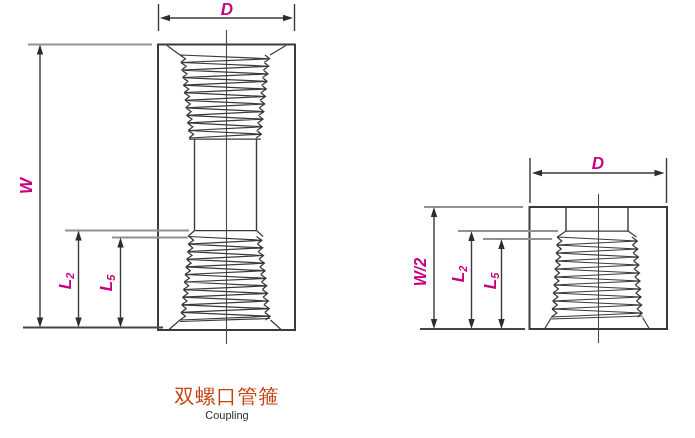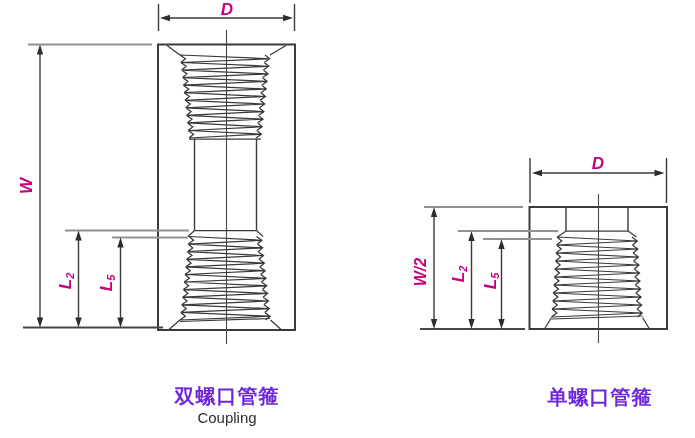--- a/index.html
+++ b/index.html
@@ -18,26 +18,26 @@
   .arr{fill:#2d2d2d;stroke:none;}
   
   .dim-label{
     position:absolute;color:var(--accent);font-style:italic;font-weight:bold;
     font-size:17px;line-height:1;white-space:nowrap;
     transform:translate(-50%,-50%);
   }
   .dim-label.rot{transform:translate(-50%,-50%) rotate(-90deg);}
   .dim-label .sub{font-size:11px;vertical-align:-3px;}
   .caption-zh{
-    position:absolute;transform:translateX(-50%);color:#6d28d9;
-    font-size:20px;font-weight:700;letter-spacing:1px;white-space:nowrap;line-height:1;
+    position:absolute;transform:translateX(-50%);color:#c2410c;
+    font-size:20px;font-weight:400;letter-spacing:1px;white-space:nowrap;line-height:1;
   }
   .caption-en{
     position:absolute;transform:translateX(-50%);color:#2d2d2d;
-    font-size:15px;font-weight:400;white-space:nowrap;line-height:1;
+    font-size:11px;font-weight:400;white-space:nowrap;line-height:1;
   }
 </style>
 </head>
 <body>
 
 <div id="stage" style="--accent: #c6007e; --line: #3a3a3a; --gray: #919191;">
   <svg id="draw" width="695" height="438" viewBox="0 0 695 438">
       <rect x="158" y="44.5" width="137" height="285.5" class="body" fill="none"></rect>
       <line x1="226.5" y1="30" x2="226.5" y2="344" class="cl"></line>
       <line x1="158.5" y1="4" x2="158.5" y2="31" class="ln"></line>
@@ -107,14 +107,13 @@
   <div class="dim-label rot" style="left:66px;top:281px"><span>L</span><span class="sub">2</span></div>
   <div class="dim-label rot" style="left:107px;top:283px"><span>L</span><span class="sub">5</span></div>
 
   <div class="dim-label" style="left:598px;top:163px">D</div>
   <div class="dim-label rot" style="left:421px;top:272px;font-size:16px">W/2</div>
   <div class="dim-label rot" style="left:459px;top:274px"><span>L</span><span class="sub">2</span></div>
   <div class="dim-label rot" style="left:491px;top:281px"><span>L</span><span class="sub">5</span></div>
 
   <div class="caption-zh" style="left:227px;top:386px">双螺口管箍</div>
   <div class="caption-en" style="left:227px;top:410px">Coupling</div>
-  <div class="caption-zh" style="left:600px;top:387px">单螺口管箍</div>
 </div>
 
 </body></html>

